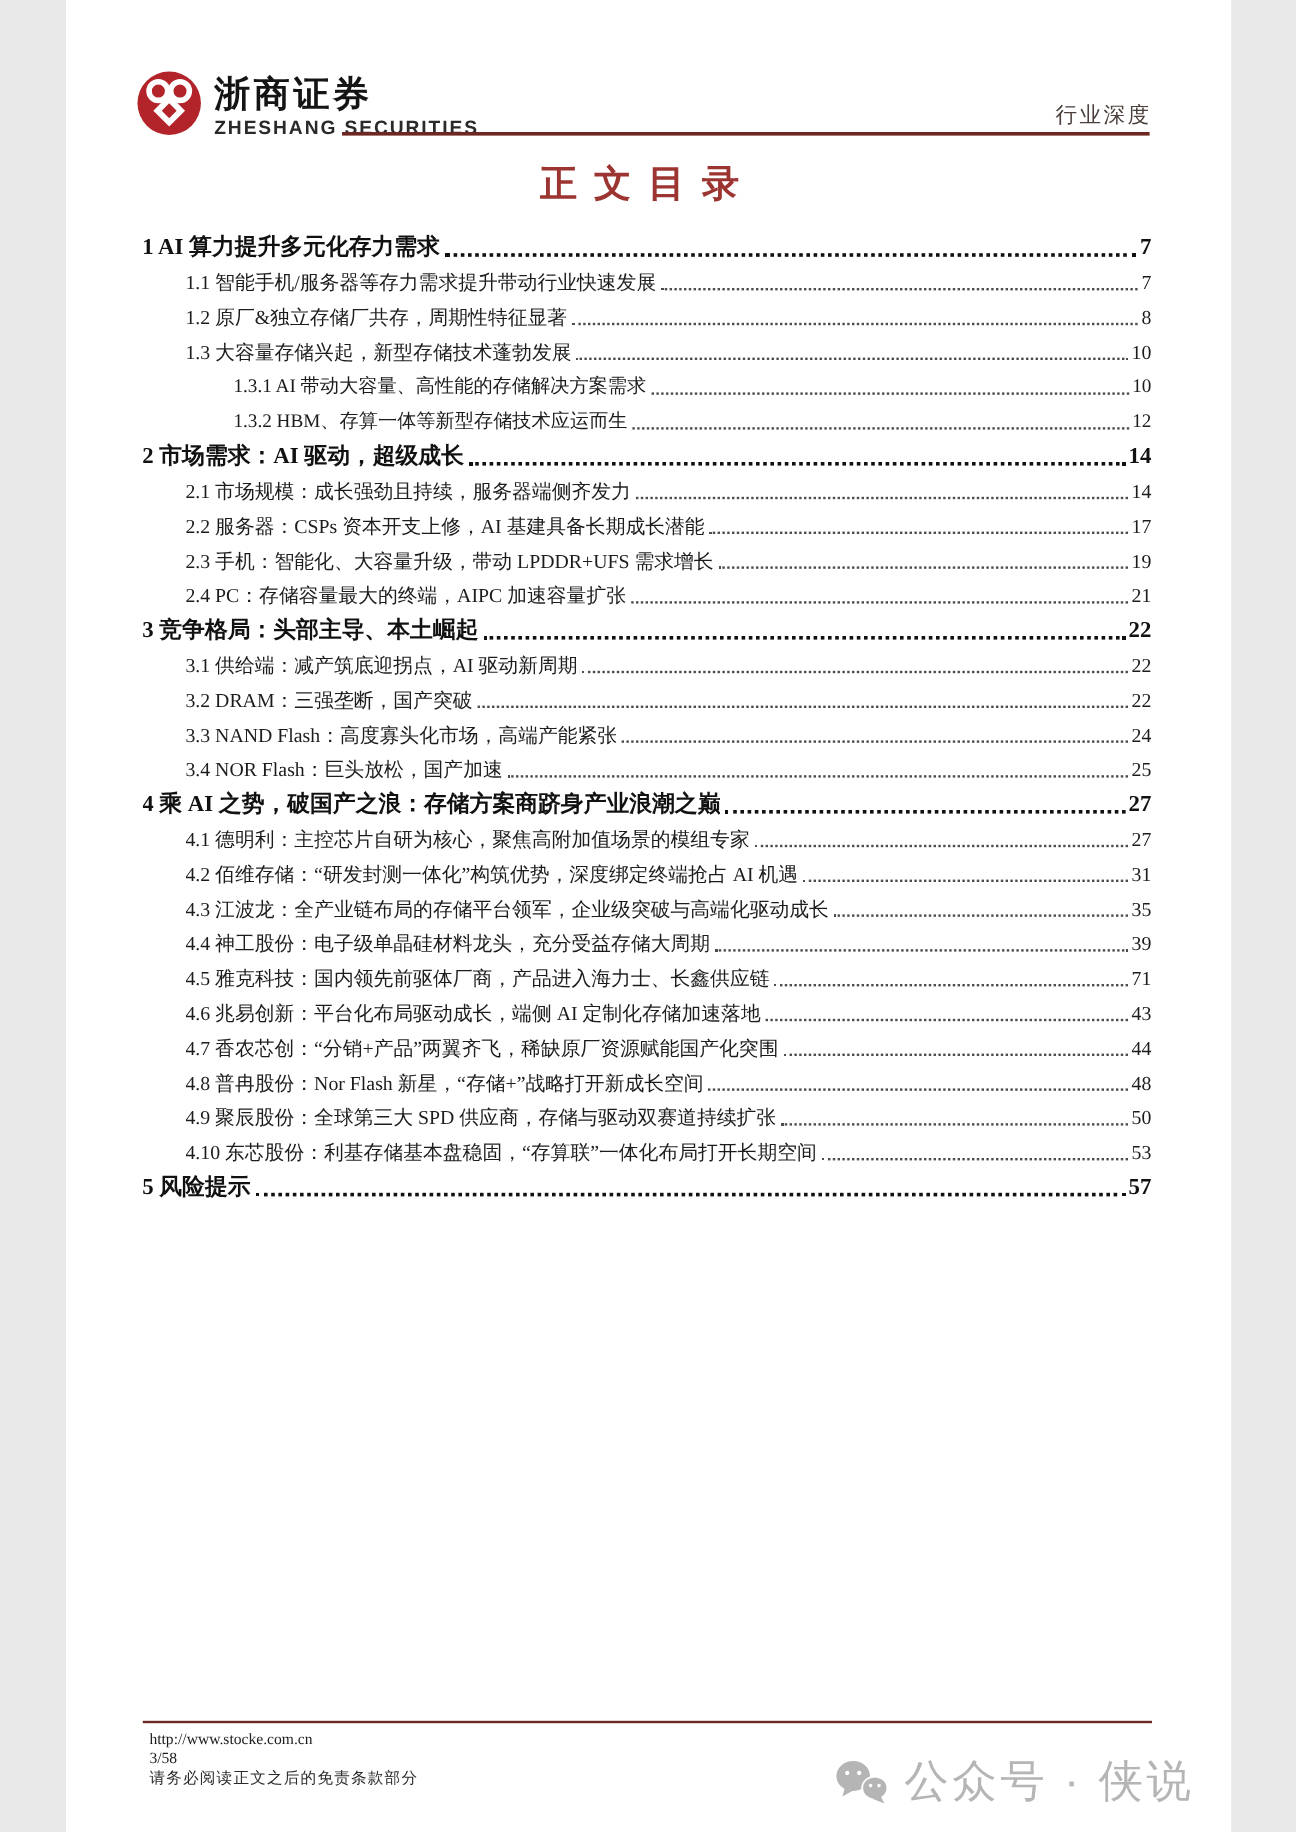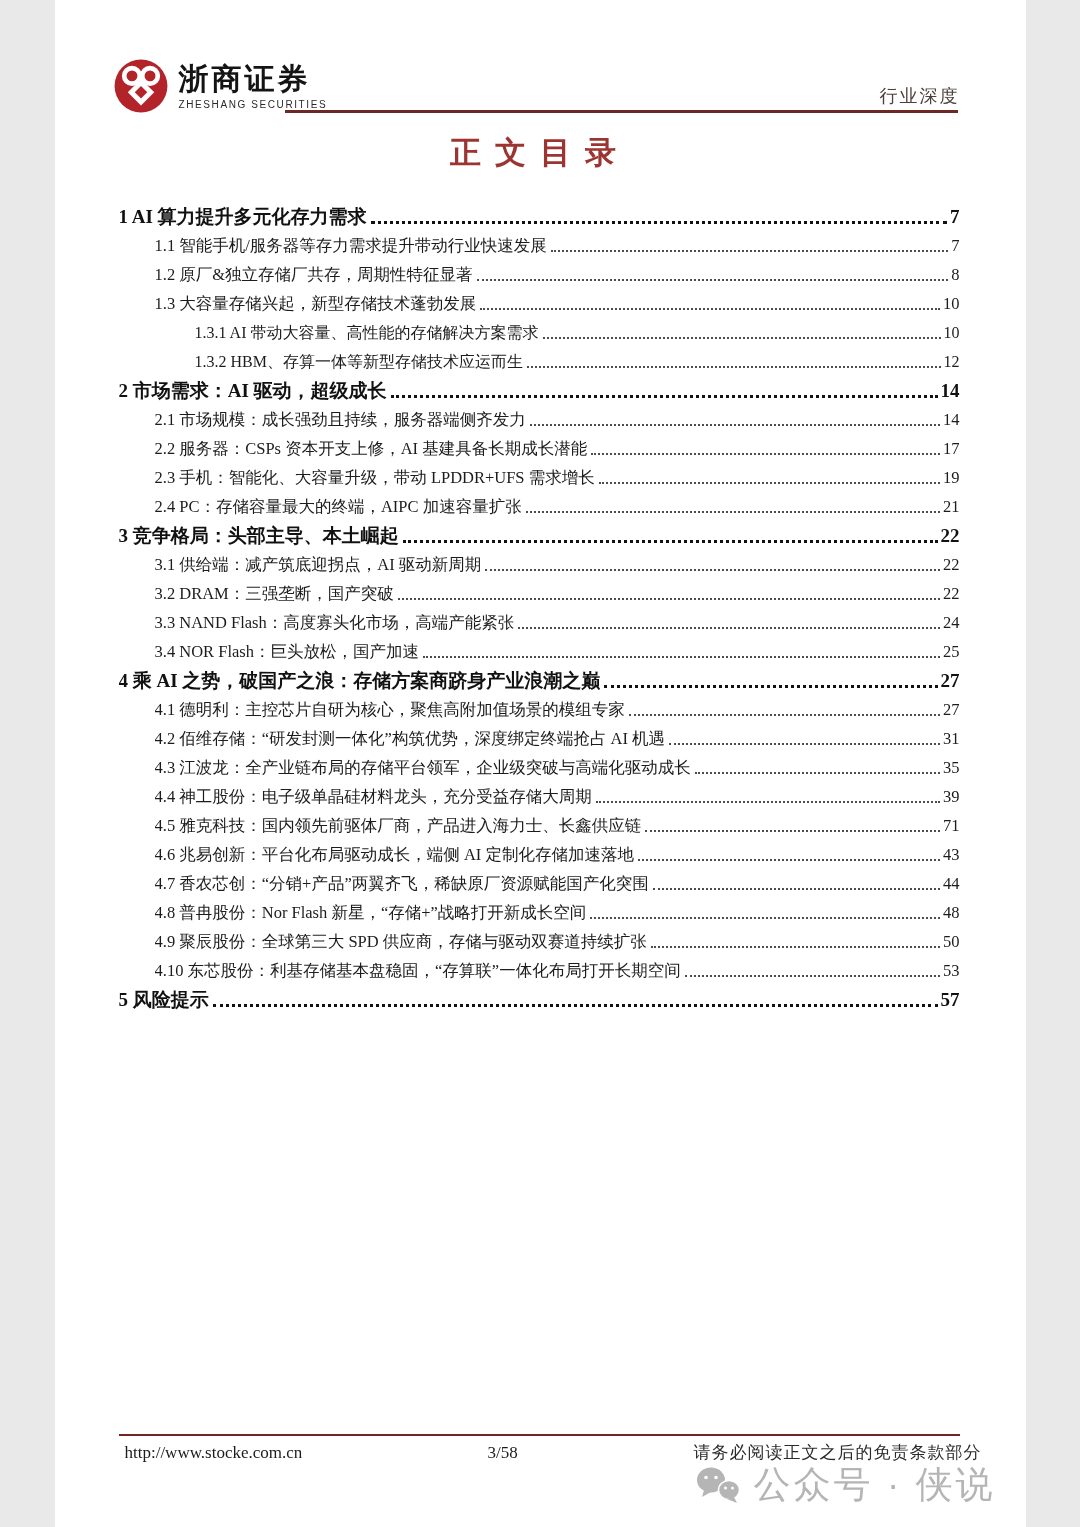--- a/index.html
+++ b/index.html
@@ -12,43 +12,43 @@
     font-family:"Liberation Serif","DejaVu Serif",serif;
     color:#1c1c1c;
     overflow:hidden;
   }
 
   
   .logo { position:absolute; left:58px; top:58px; display:flex; align-items:flex-start; gap:10px; }
   .logo-mark { width:56px; height:56px; }
   .logo-text { display:flex; flex-direction:column; padding-top:4px; }
   .brand-cn { font-size:30px; font-weight:bold; letter-spacing:3px; color:#141414; line-height:34px; }
-  .brand-en { font-family:"Liberation Sans","DejaVu Sans",sans-serif; font-size:10px; font-weight:normal;
+  .brand-en { font-family:"Liberation Sans","DejaVu Sans",sans-serif; font-size:16px; font-weight:bold;
               letter-spacing:1.6px; color:#2a2a2a; margin-top:3px; }
   .doc-type { position:absolute; right:66px; top:84px; font-size:18px; color:#4c403c; letter-spacing:2px; }
   .header-rule { position:absolute; left:230px; right:68px; top:110px; height:3px; background:#6e2823; }
 
   
   .page-title { position:absolute; left:0; right:0; top:132px; text-align:center;
                 font-size:31px; font-weight:bold; letter-spacing:14px; color:#9c3431; }
 
   
-  .toc { position:absolute; left:64px; right:66px; top:200px; }
+  .toc { position:absolute; left:64px; right:66px; top:190px; }
   .toc-row { display:flex; align-items:flex-end; height:29px; cursor:pointer; }
   .toc-label { white-space:nowrap; overflow:hidden; line-height:24px; }
   .toc-dots { flex:1 1 auto; margin:0 3px 6px 4px; border-bottom:2px dotted #4c4c4c; min-width:12px; }
   .toc-page { white-space:nowrap; line-height:24px; }
   .toc-row.level-1 { font-weight:bold; font-size:19px; color:#111; }
   .toc-row.level-1 .toc-dots { border-bottom:3px dotted #111; margin-bottom:5px; }
   .toc-row.level-2 { font-size:16.5px; padding-left:36px;text-align:right; }
   .toc-row.level-3 { font-size:16px;  padding-left:76px; }
 
   
   .footer-rule { position:absolute; left:64px; right:66px; top:1434px; height:2px; background:#6e2823; }
-  .footer-row  { position:absolute; left:70px; right:44px; top:1441px; display:flex; align-items:baseline; font-size:17px; }
+  .footer-row  { position:absolute; left:70px; right:44px; top:1441px; display:flex; align-items:baseline; font-size:13px;flex-direction:column; }
   .footer-url  { flex:1 1 0; text-align:left; color:#1c1c1c; text-decoration:none; }
   .footer-page { flex:1 1 0; text-align:center; color:#1c1c1c; }
   .footer-disclaimer { flex:1.4 1 0; text-align:right; color:#2b2b2b; letter-spacing:1px; }
 
   
   .watermark { position:absolute; right:30px; top:1460px; display:flex; align-items:center; gap:12px;
                color:#b5b5b5; font-size:37px; letter-spacing:3px;
                font-family:"Liberation Sans","DejaVu Sans",sans-serif; }
   .wechat-icon { width:48px; height:40px; }
 </style>

